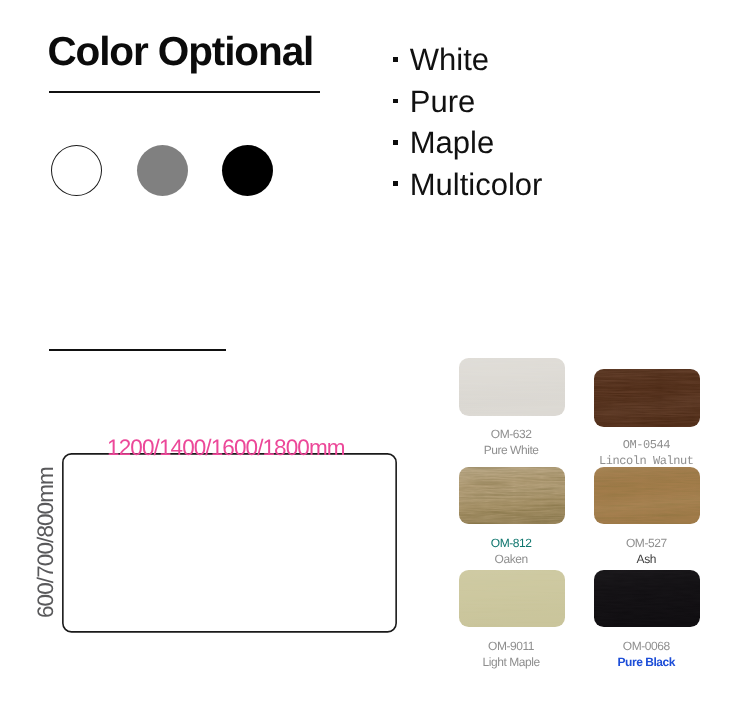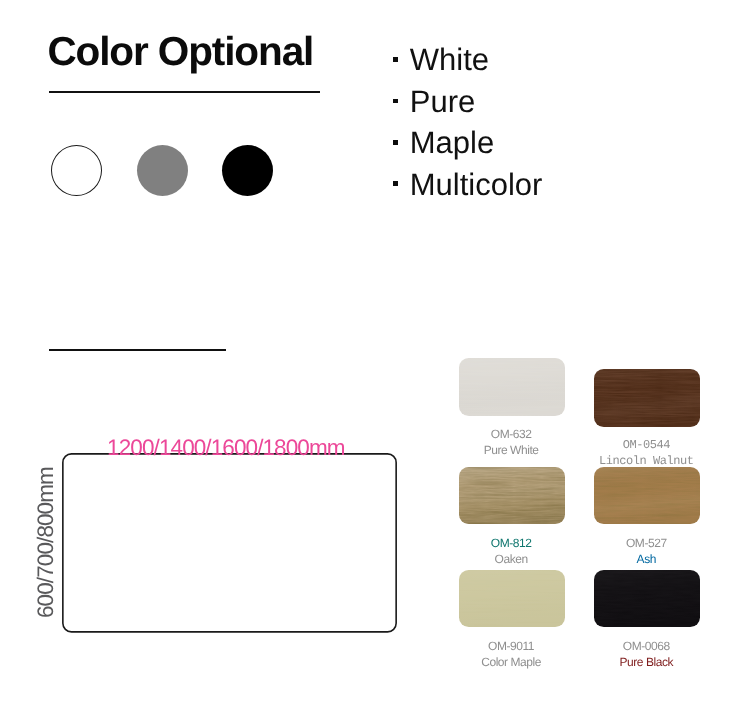--- a/index.html
+++ b/index.html
@@ -163,59 +163,59 @@
                 <stop offset="0.42" stop-color="#000000" stop-opacity="0.01"></stop>
                 <stop offset="0.72" stop-color="#ffffff" stop-opacity="0.04"></stop>
                 <stop offset="1" stop-color="#000000" stop-opacity="0.02"></stop>
               </linearGradient>
             </defs>
             <rect width="106.4" height="57.5" filter="url(#tex3)"></rect>
             <rect width="106.4" height="57.5" fill="url(#shn3)"></rect>
           </svg>
         </div>
         <div class="sw-code" style="color: rgb(143, 143, 143);">OM-527</div>
-        <div class="sw-name" style="color: #0369a1;">Ash</div>
+        <div class="sw-name" style="color: #404040;">Ash</div>
       </div>
       <div class="sw-cell" style="left: 0px; top: 211.6px;">
         <div class="sw-chip" style="background-color: rgb(203, 198, 155);">
           <svg class="sw-tex" width="106.4" height="57.5">
             <defs>
               <filter id="tex4" x="0" y="0" width="100%" height="100%">
                 <feTurbulence type="fractalNoise" baseFrequency="0.012 0.5" numOctaves="4" seed="57"></feTurbulence>
                 <feColorMatrix type="matrix" values="0 0 0 0 0.64  0 0 0 0 0.62  0 0 0 0 0.46  0 0 0 0.18 0"></feColorMatrix>
               </filter>
               <linearGradient id="shn4" x1="0" y1="0" x2="0.18" y2="1">
                 <stop offset="0" stop-color="#ffffff" stop-opacity="0.06"></stop>
                 <stop offset="0.5" stop-color="#ffffff" stop-opacity="0.02"></stop>
                 <stop offset="1" stop-color="#000000" stop-opacity="0.01"></stop>
               </linearGradient>
             </defs>
             <rect width="106.4" height="57.5" filter="url(#tex4)"></rect>
             <rect width="106.4" height="57.5" fill="url(#shn4)"></rect>
           </svg>
         </div>
         <div class="sw-code" style="color: rgb(143, 143, 143);">OM-9011</div>
-        <div class="sw-name" style="color: rgb(143, 143, 143);">Color Maple</div>
+        <div class="sw-name" style="color: rgb(143, 143, 143);">Light Maple</div>
       </div>
       <div class="sw-cell" style="left: 135.2px; top: 211.6px;">
         <div class="sw-chip" style="background-color: rgb(13, 11, 14);">
           <svg class="sw-tex" width="106.4" height="57.5">
             <defs>
               <filter id="tex5" x="0" y="0" width="100%" height="100%">
                 <feTurbulence type="fractalNoise" baseFrequency="0.05 0.5" numOctaves="2" seed="71"></feTurbulence>
                 <feColorMatrix type="matrix" values="0 0 0 0 0.09  0 0 0 0 0.08  0 0 0 0 0.09  0 0 0 0.1 0"></feColorMatrix>
               </filter>
               <linearGradient id="shn5" x1="0" y1="0" x2="0.18" y2="1">
                 <stop offset="0" stop-color="#ffffff" stop-opacity="0.04"></stop>
                 <stop offset="0.45" stop-color="#ffffff" stop-opacity="0.012"></stop>
                 <stop offset="1" stop-color="#000000" stop-opacity="0.02"></stop>
               </linearGradient>
             </defs>
             <rect width="106.4" height="57.5" filter="url(#tex5)"></rect>
             <rect width="106.4" height="57.5" fill="url(#shn5)"></rect>
           </svg>
         </div>
         <div class="sw-code" style="color: rgb(143, 143, 143);">OM-0068</div>
-        <div class="sw-name" style="color: #7f1d1d;">Pure Black</div>
+        <div class="sw-name" style="color: #1d4ed8; font-weight: bold;">Pure Black</div>
       </div>
     </div>
 
 </div>
 
 </body></html>

